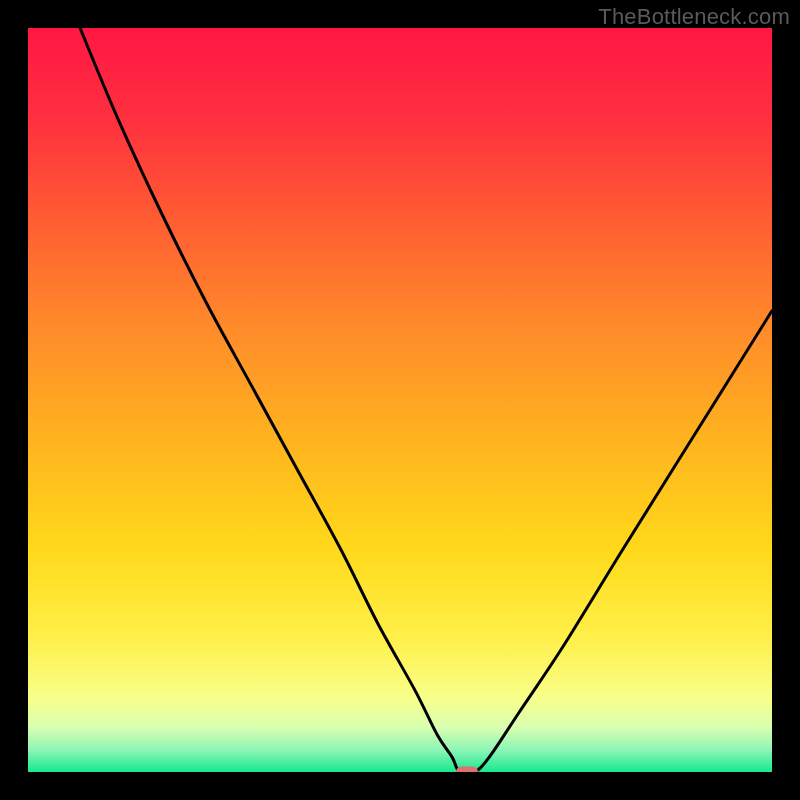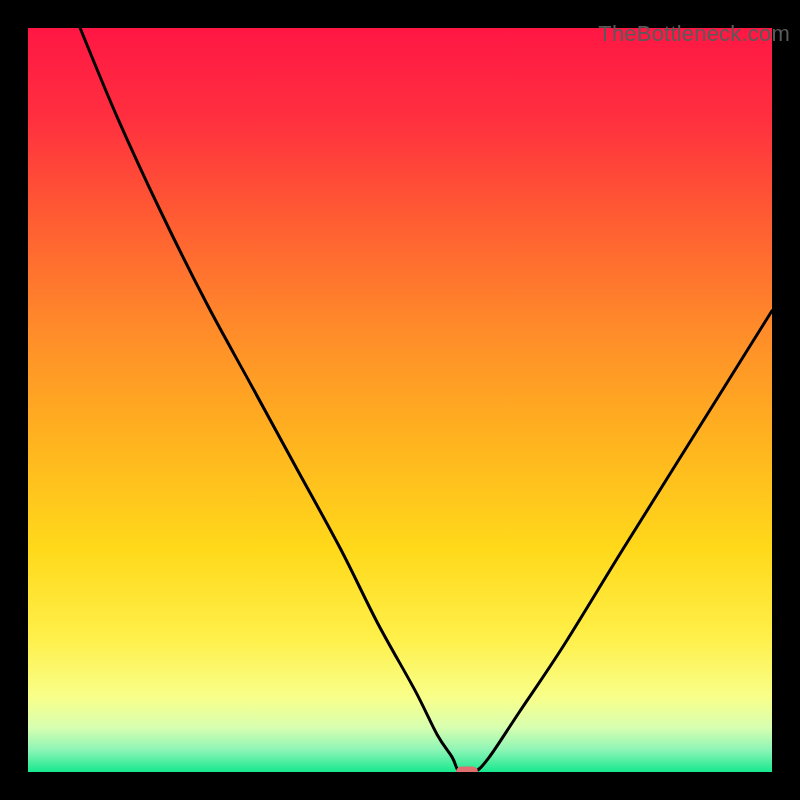--- a/index.html
+++ b/index.html
@@ -50,21 +50,20 @@
   }
   .watermark {
     position: absolute;
     top: 4px;
     right: 10px;
     color: #5a5a5a;
     font-size: 22px;
     letter-spacing: 0.2px;
     font-weight: 500;
     user-select: none;
-    margin-top: 17px;
   }
 </style>
 </head>
 <body>
 
 <div class="frame">
 
   <div class="plot-area">
 
     <svg class="gradient" viewBox="0 0 744 744" preserveAspectRatio="none">

